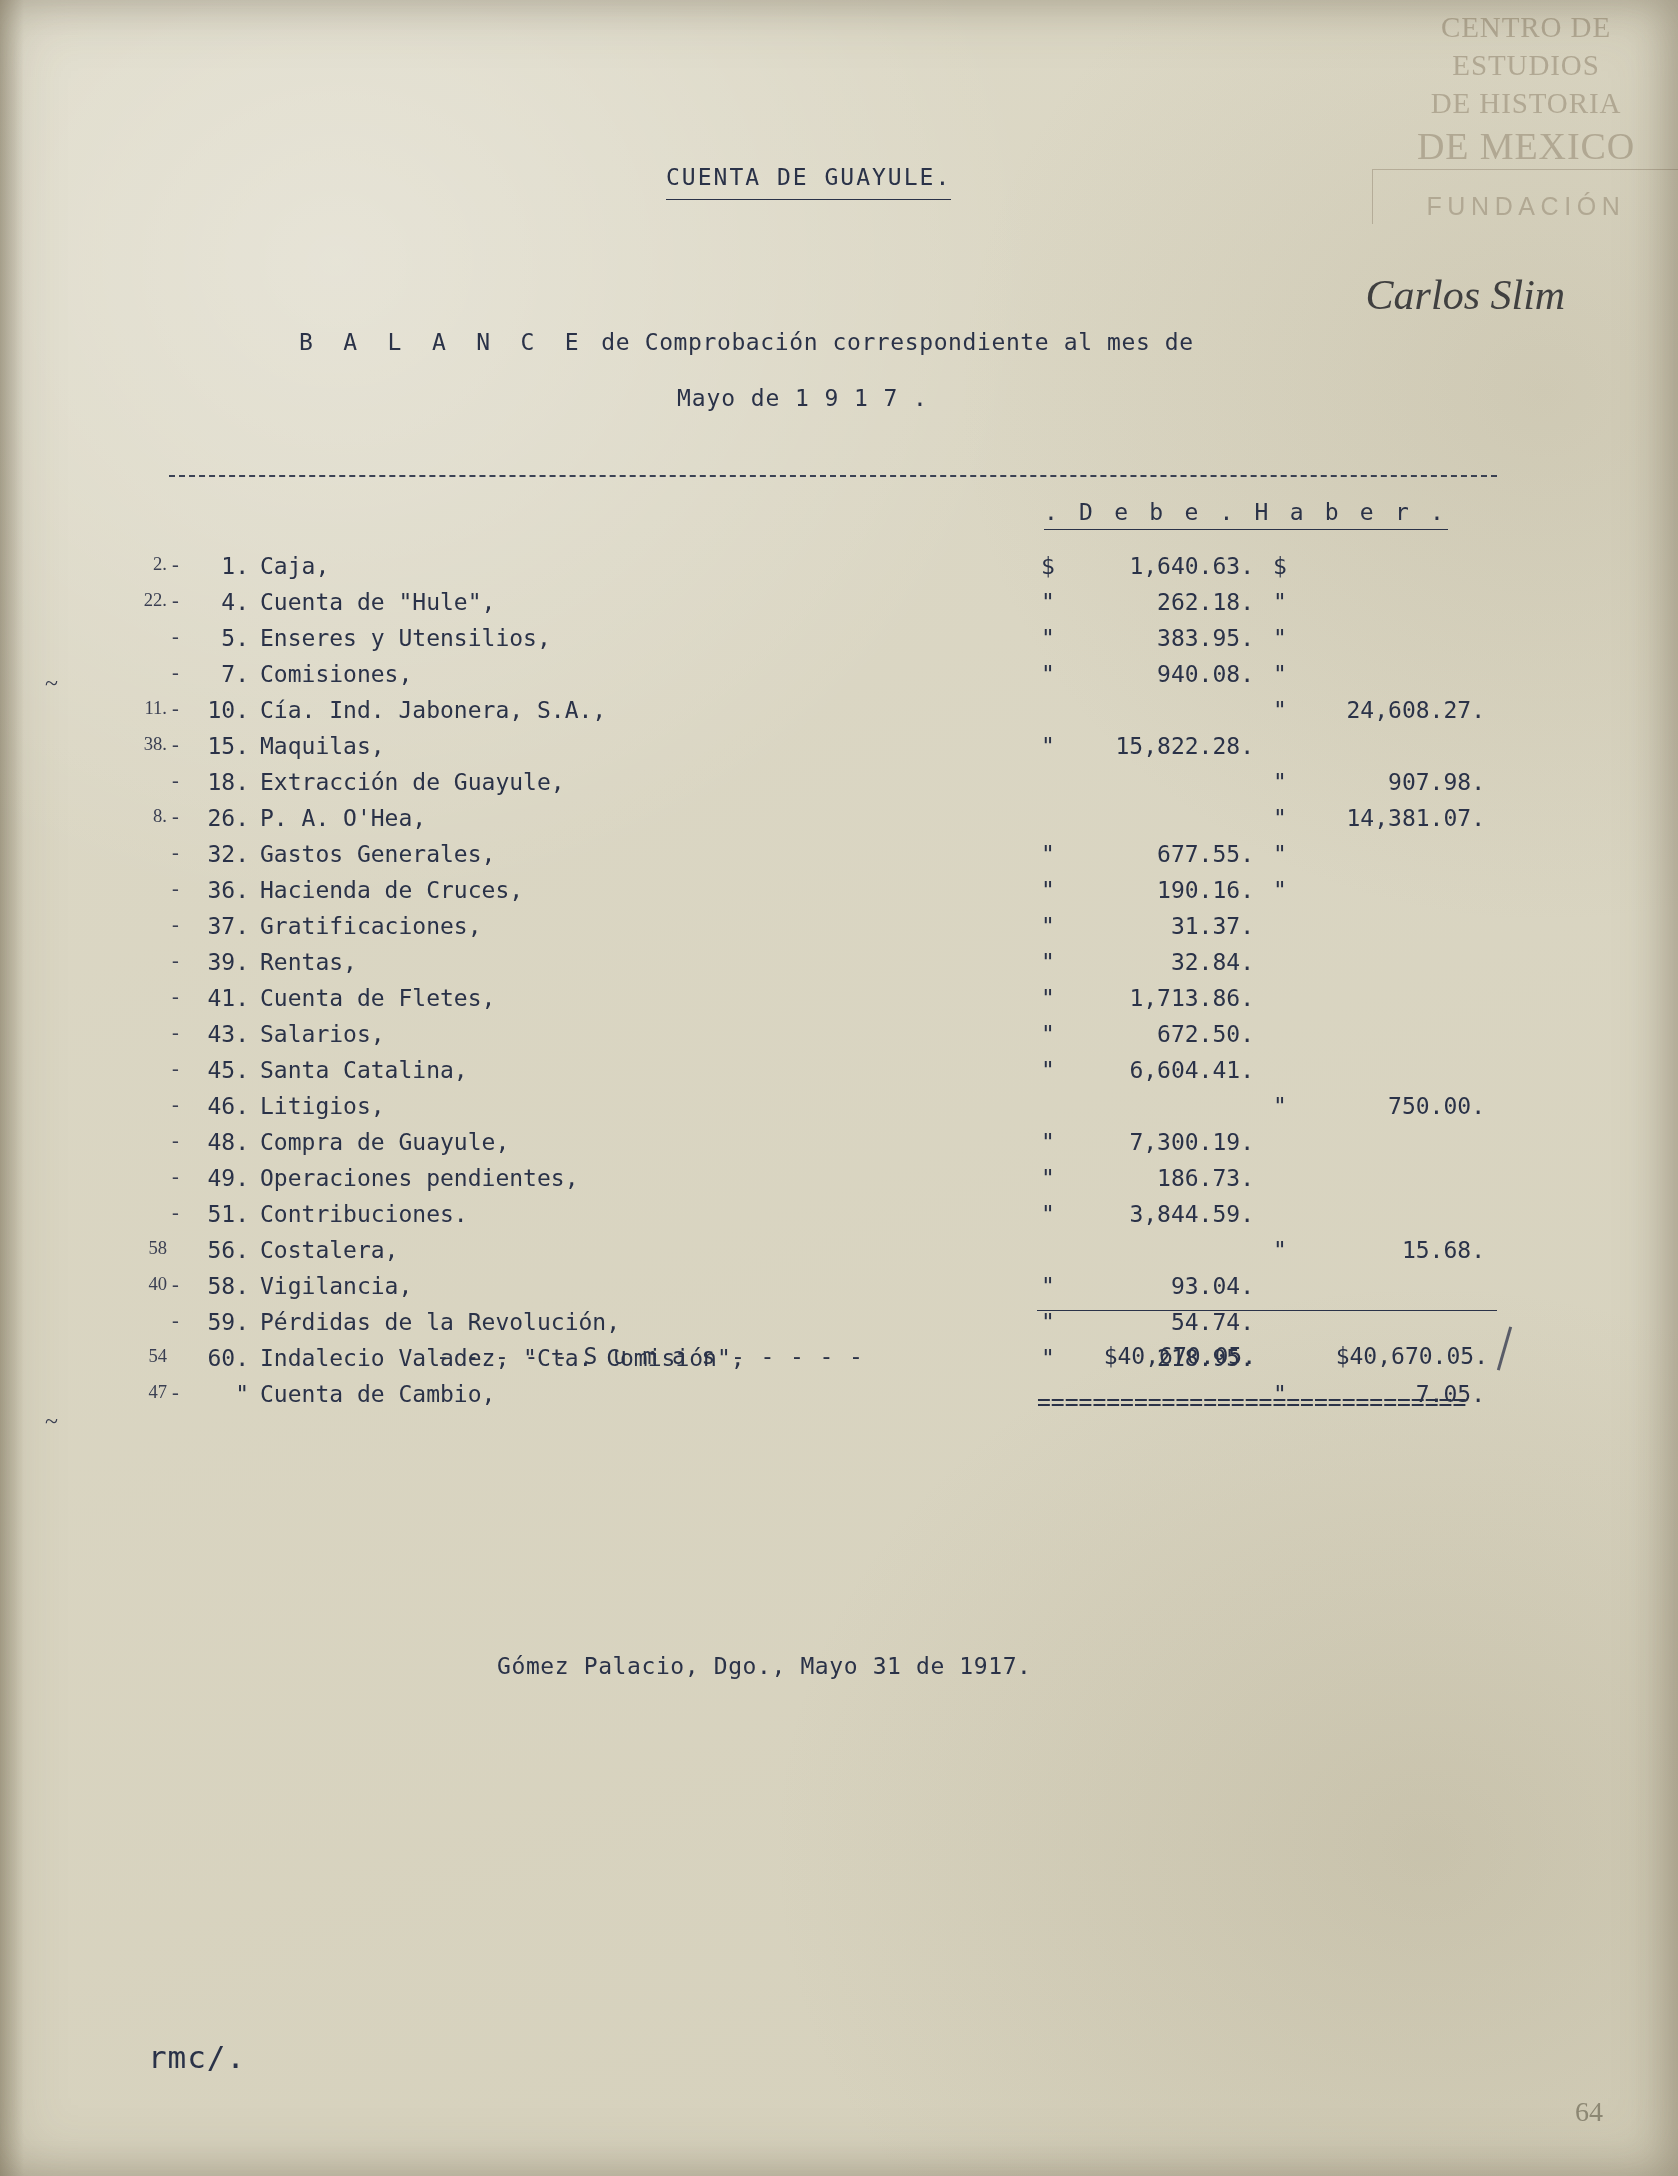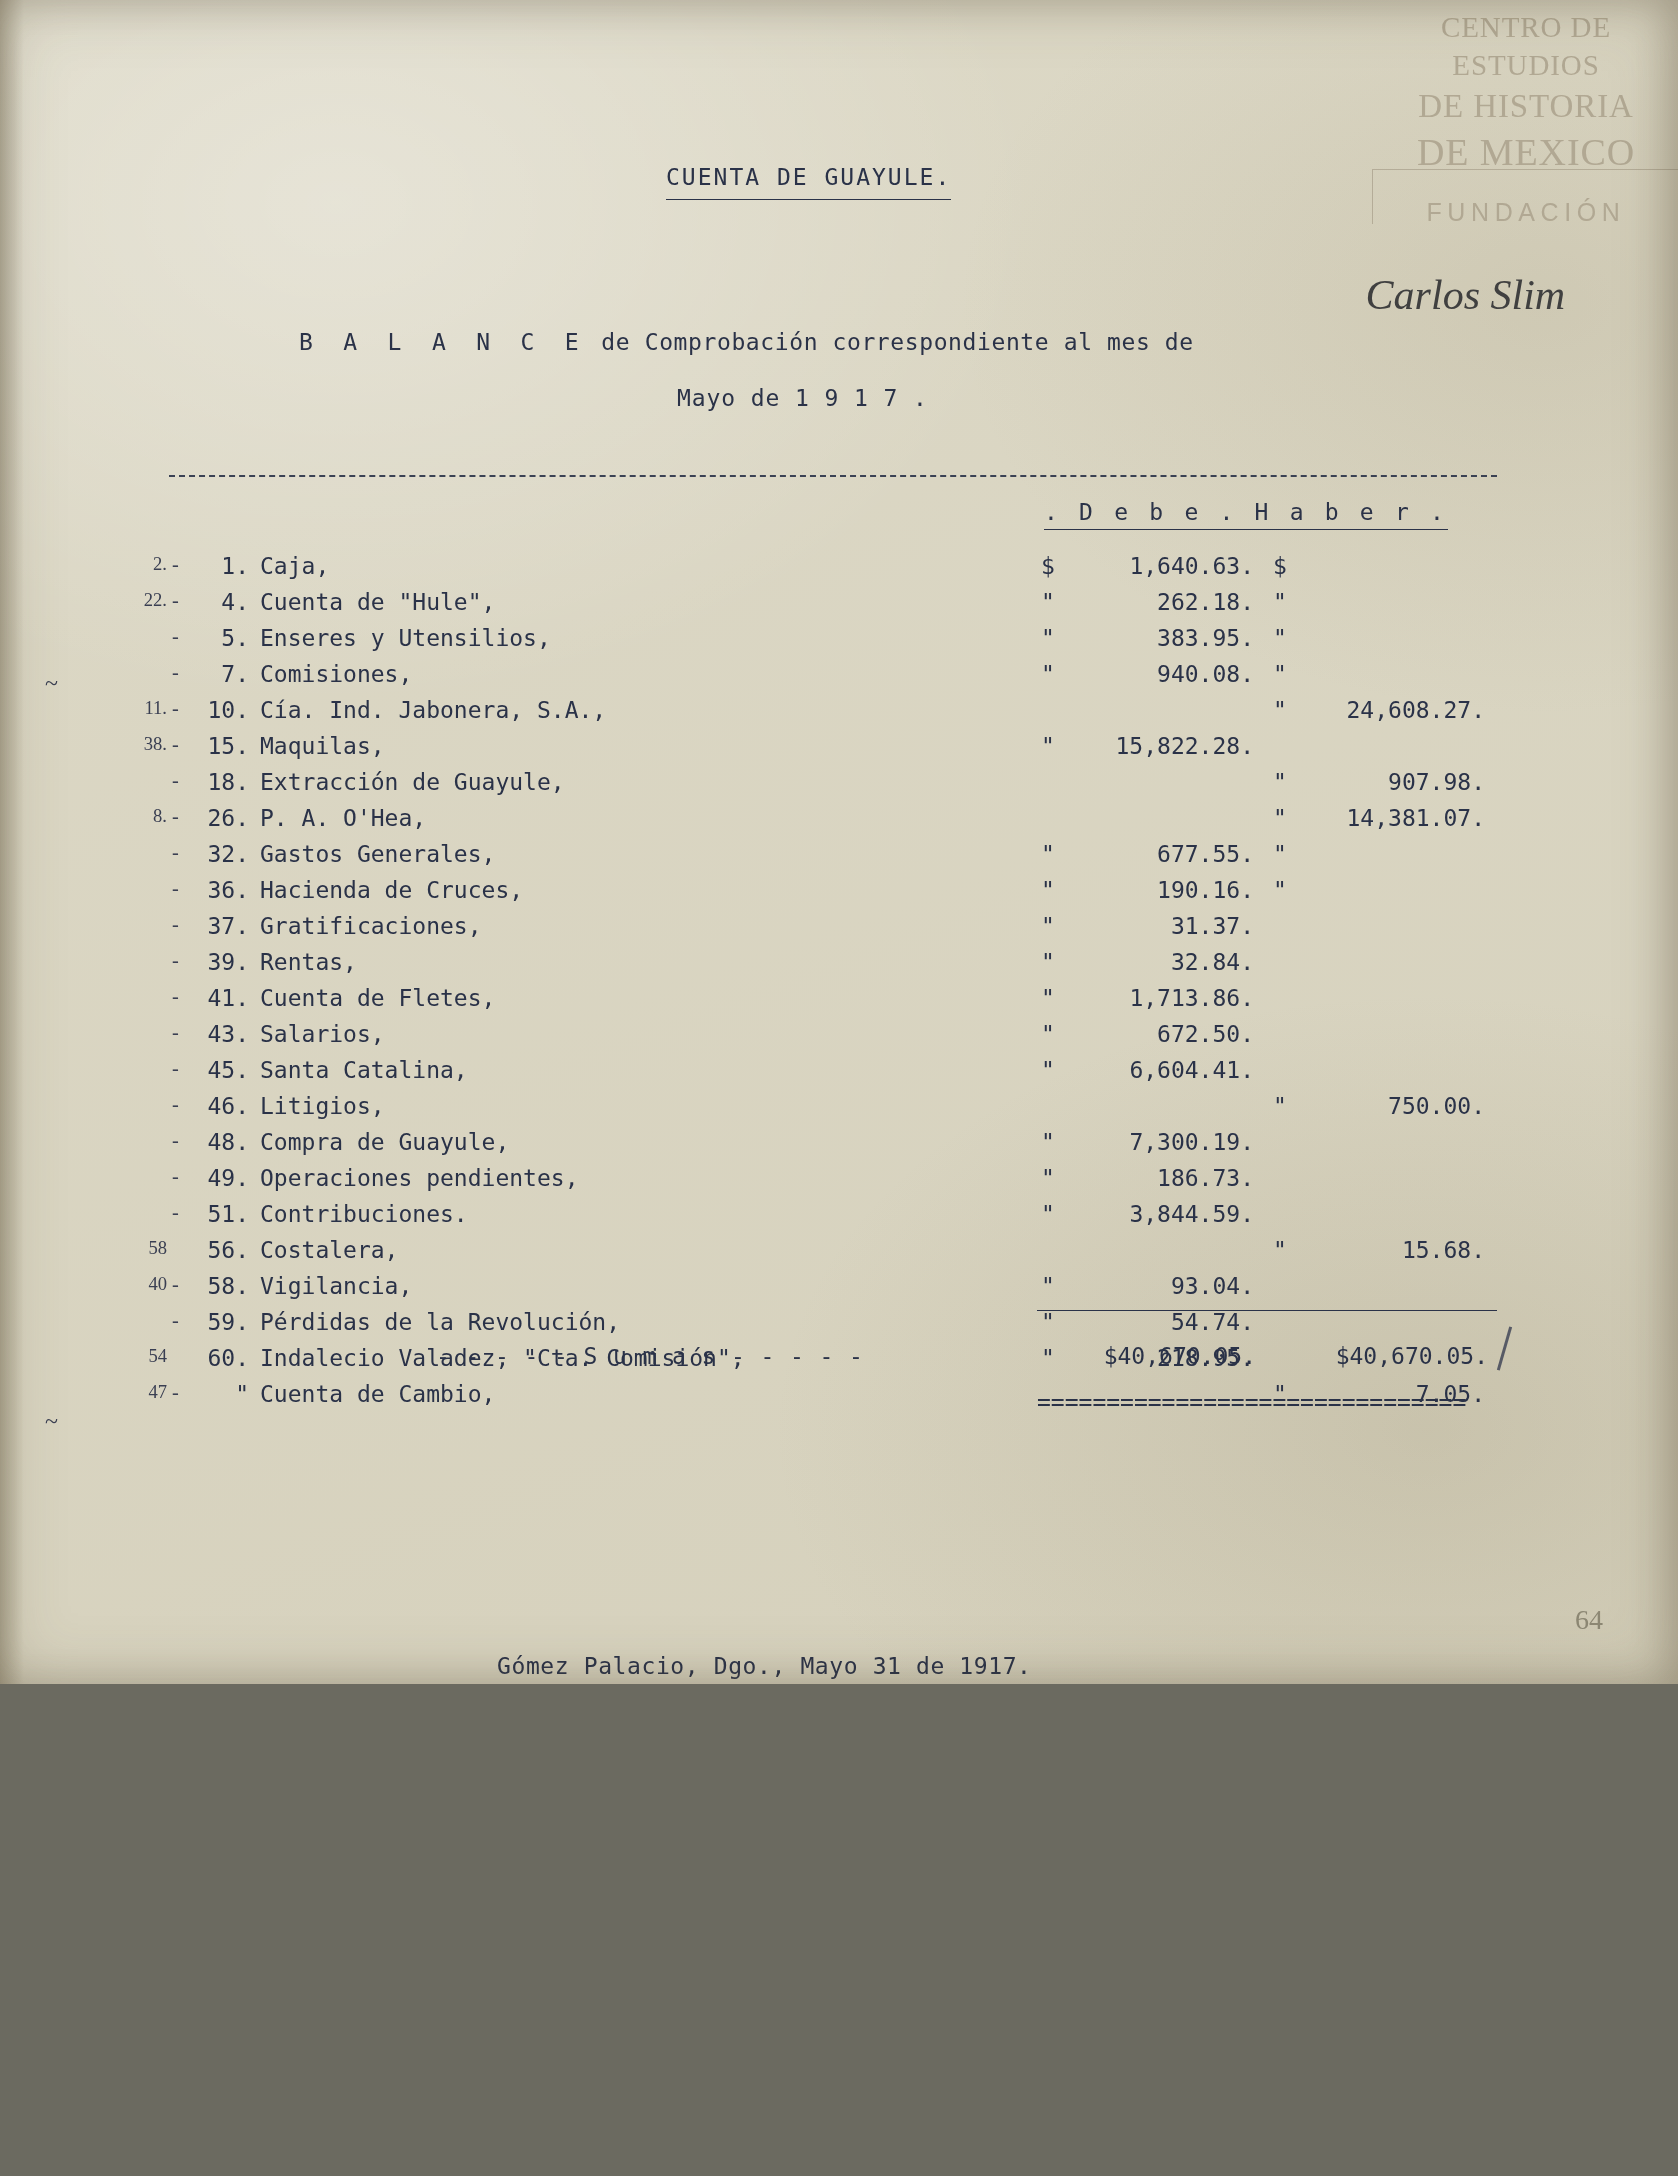--- a/index.html
+++ b/index.html
@@ -3,21 +3,21 @@
 <meta charset="utf-8">
 <style>
   html, body {
     margin: 0;
     padding: 0;
     background: #6b6a60;
   }
   .page {
     position: relative;
     width: 1679px;
-    height: 1684px;
+    height: 2176px;
     background: #ddd9c7;
     overflow: hidden;
     font-family: "DejaVu Sans Mono", "Liberation Mono", monospace;
     color: #2a3248;
   }
   
   .paper-tint {
     position: absolute;
     inset: 0;
     background:
@@ -48,21 +48,21 @@
     width: 306px;
     text-align: center;
     font-family: "Liberation Serif", "DejaVu Serif", serif;
     color: #b1a893;
     line-height: 1.30;
     letter-spacing: 0.9px;
     pointer-events: none;
   }
   .stamp .l1 { font-size: 29px; }
   .stamp .l2 { font-size: 29px; }
-  .stamp .l3 { font-size: 33px; }
+  .stamp .l3 { font-size: 29px; }
   .stamp .l4 { font-size: 38px; }
   .stamp .fund {
     font-size: 25px;
     letter-spacing: 5.6px;
     margin-top: 18.6px;
     font-family: "Liberation Sans", sans-serif;
   }
   .stamp-box {
     position: absolute;
     right: 0;

